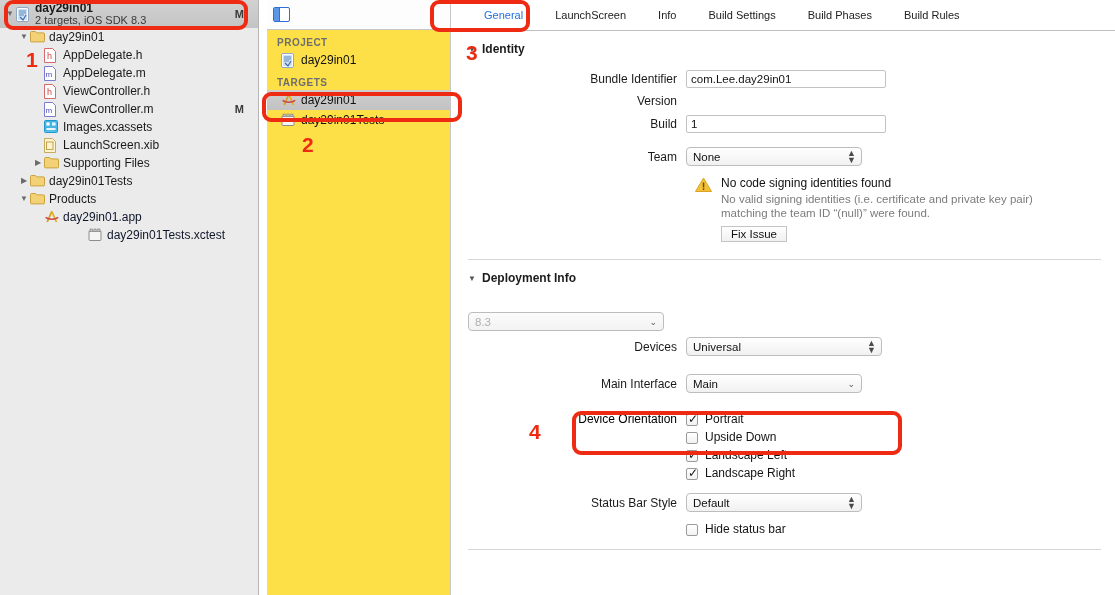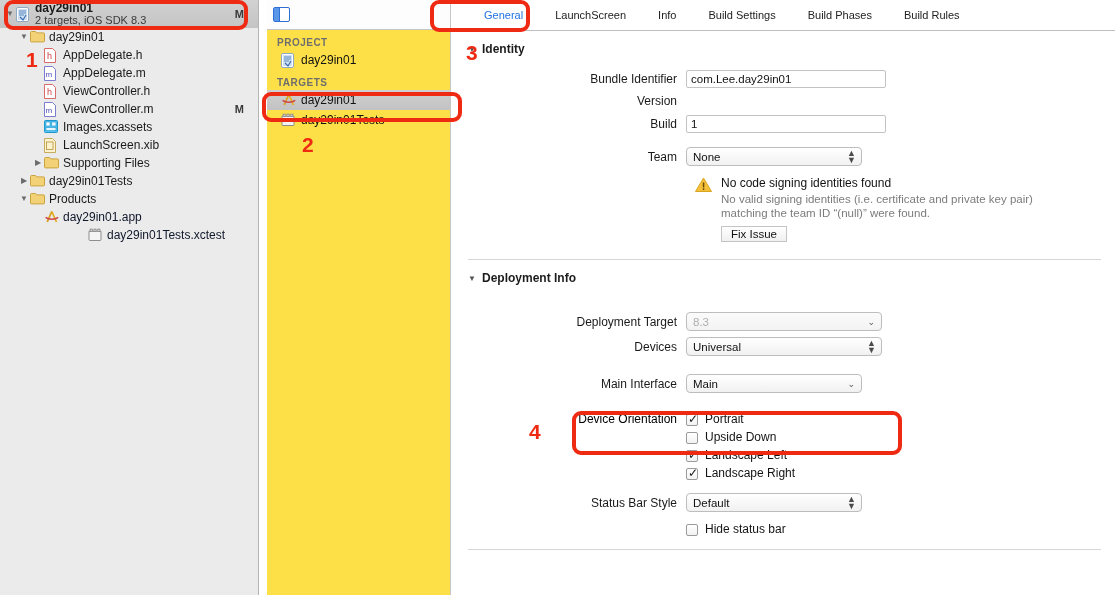--- a/index.html
+++ b/index.html
@@ -543,21 +543,20 @@
     <hr class="sep" style="margin-top:17px;">
 
     <div class="section">
       <div class="section-head">
         <span class="tri">▼</span>
         <span>Deployment Info</span>
       </div>
 
       <div style="margin-top:22px;">
         <div class="form-row">
-          <div class="form-label">Deployment Target</div>
           <div class="popup disabled">
             <span>8.3</span>
             <span class="caret-only">⌄</span>
           </div>
         </div>
 
         <div class="form-row">
           <div class="form-label">Devices</div>
           <div class="popup">
             <span>Universal</span>

